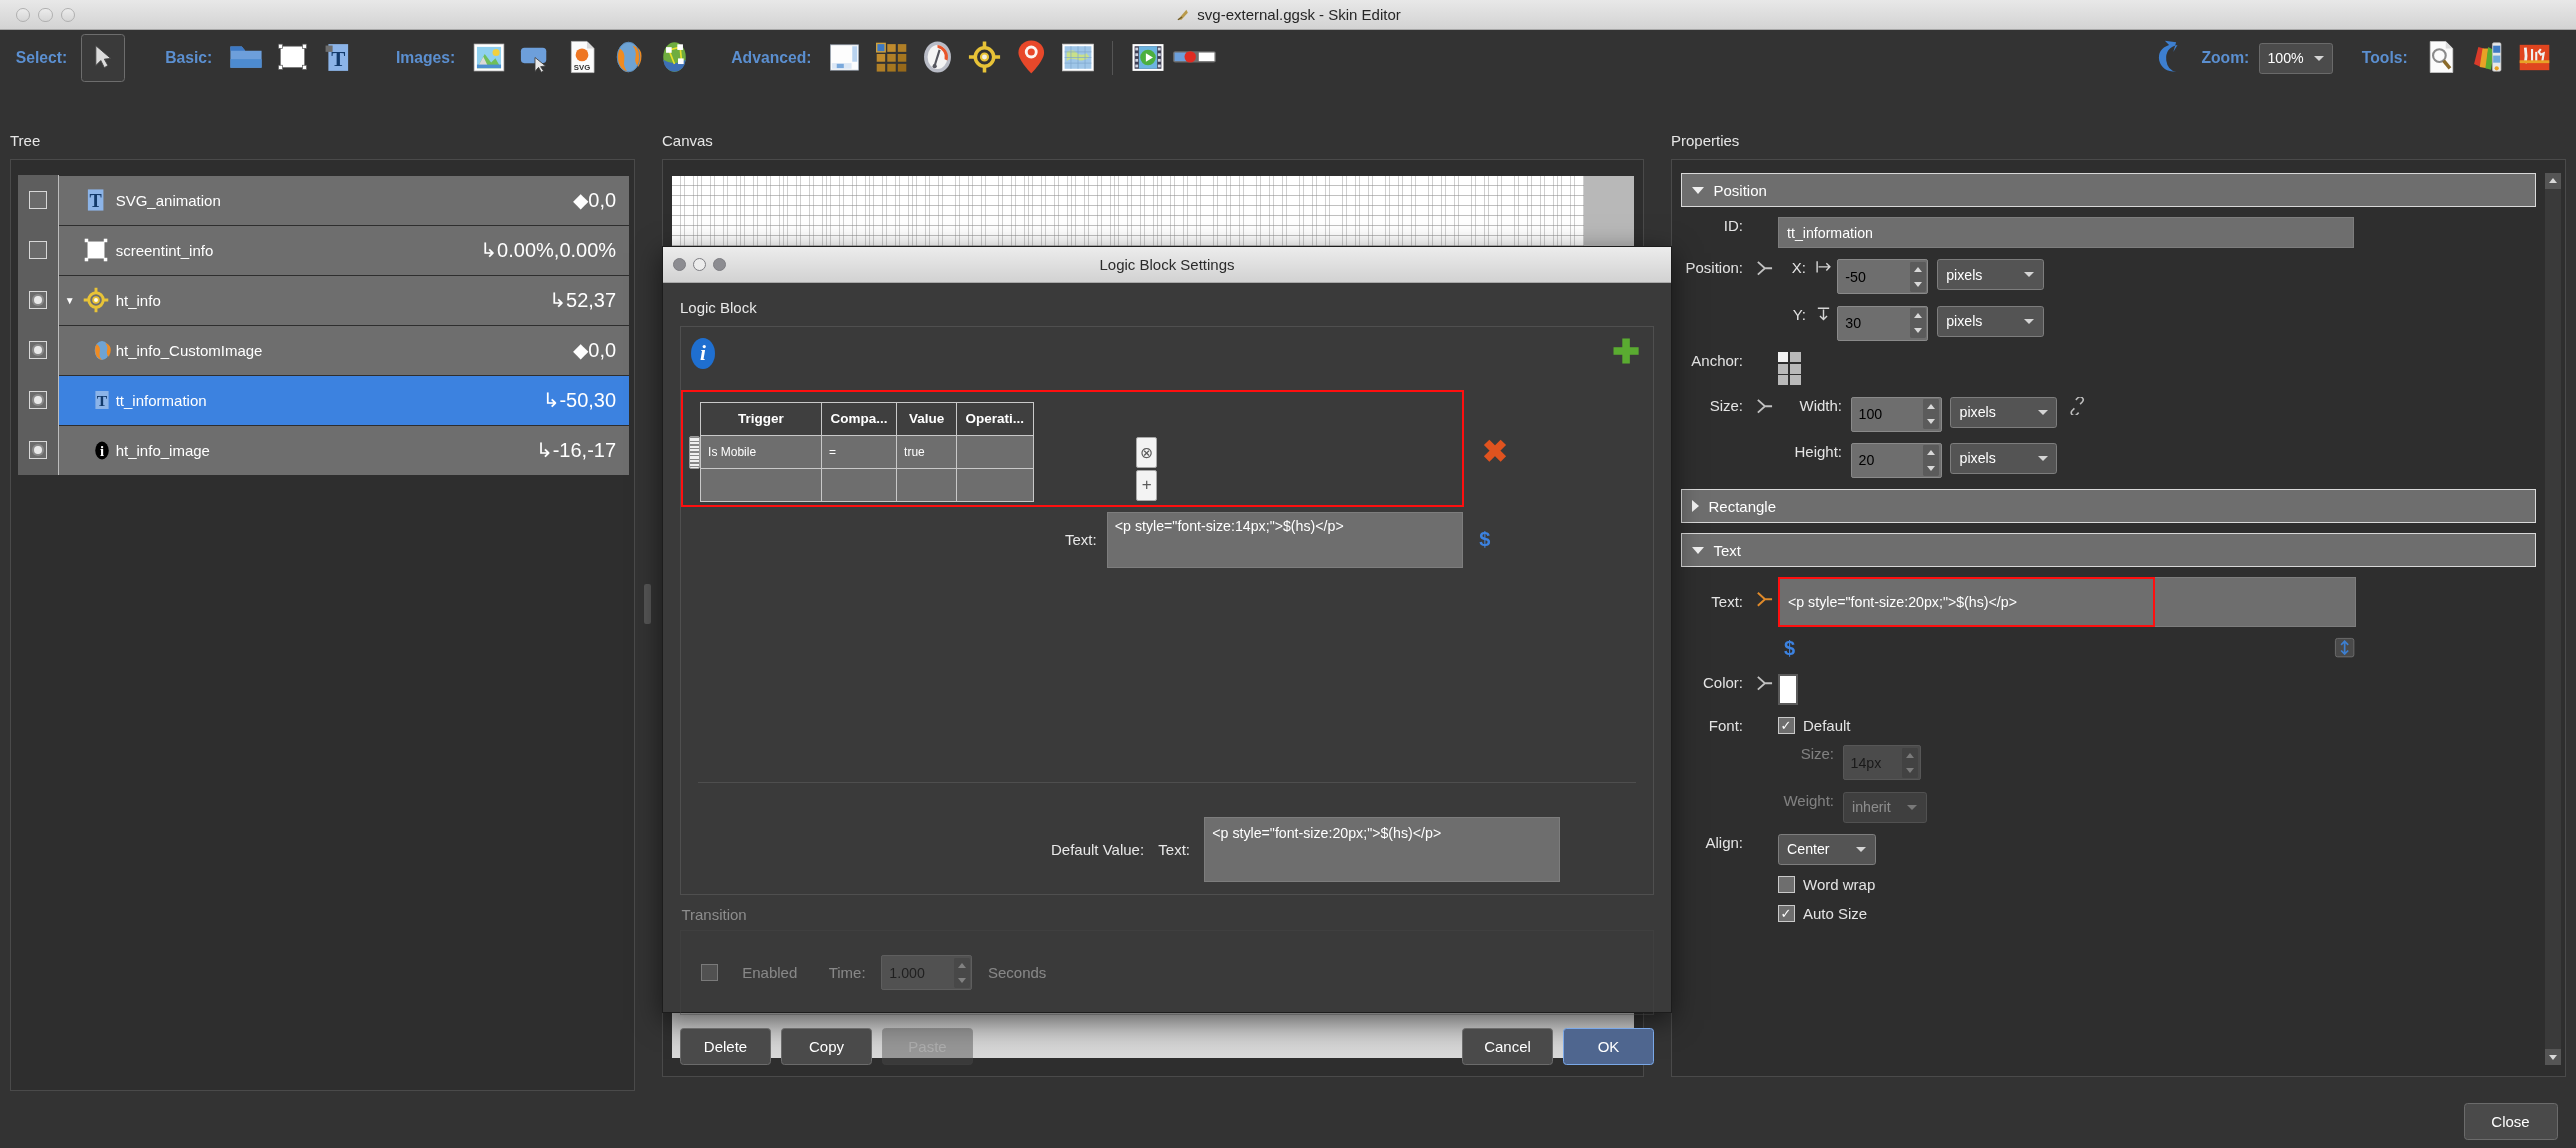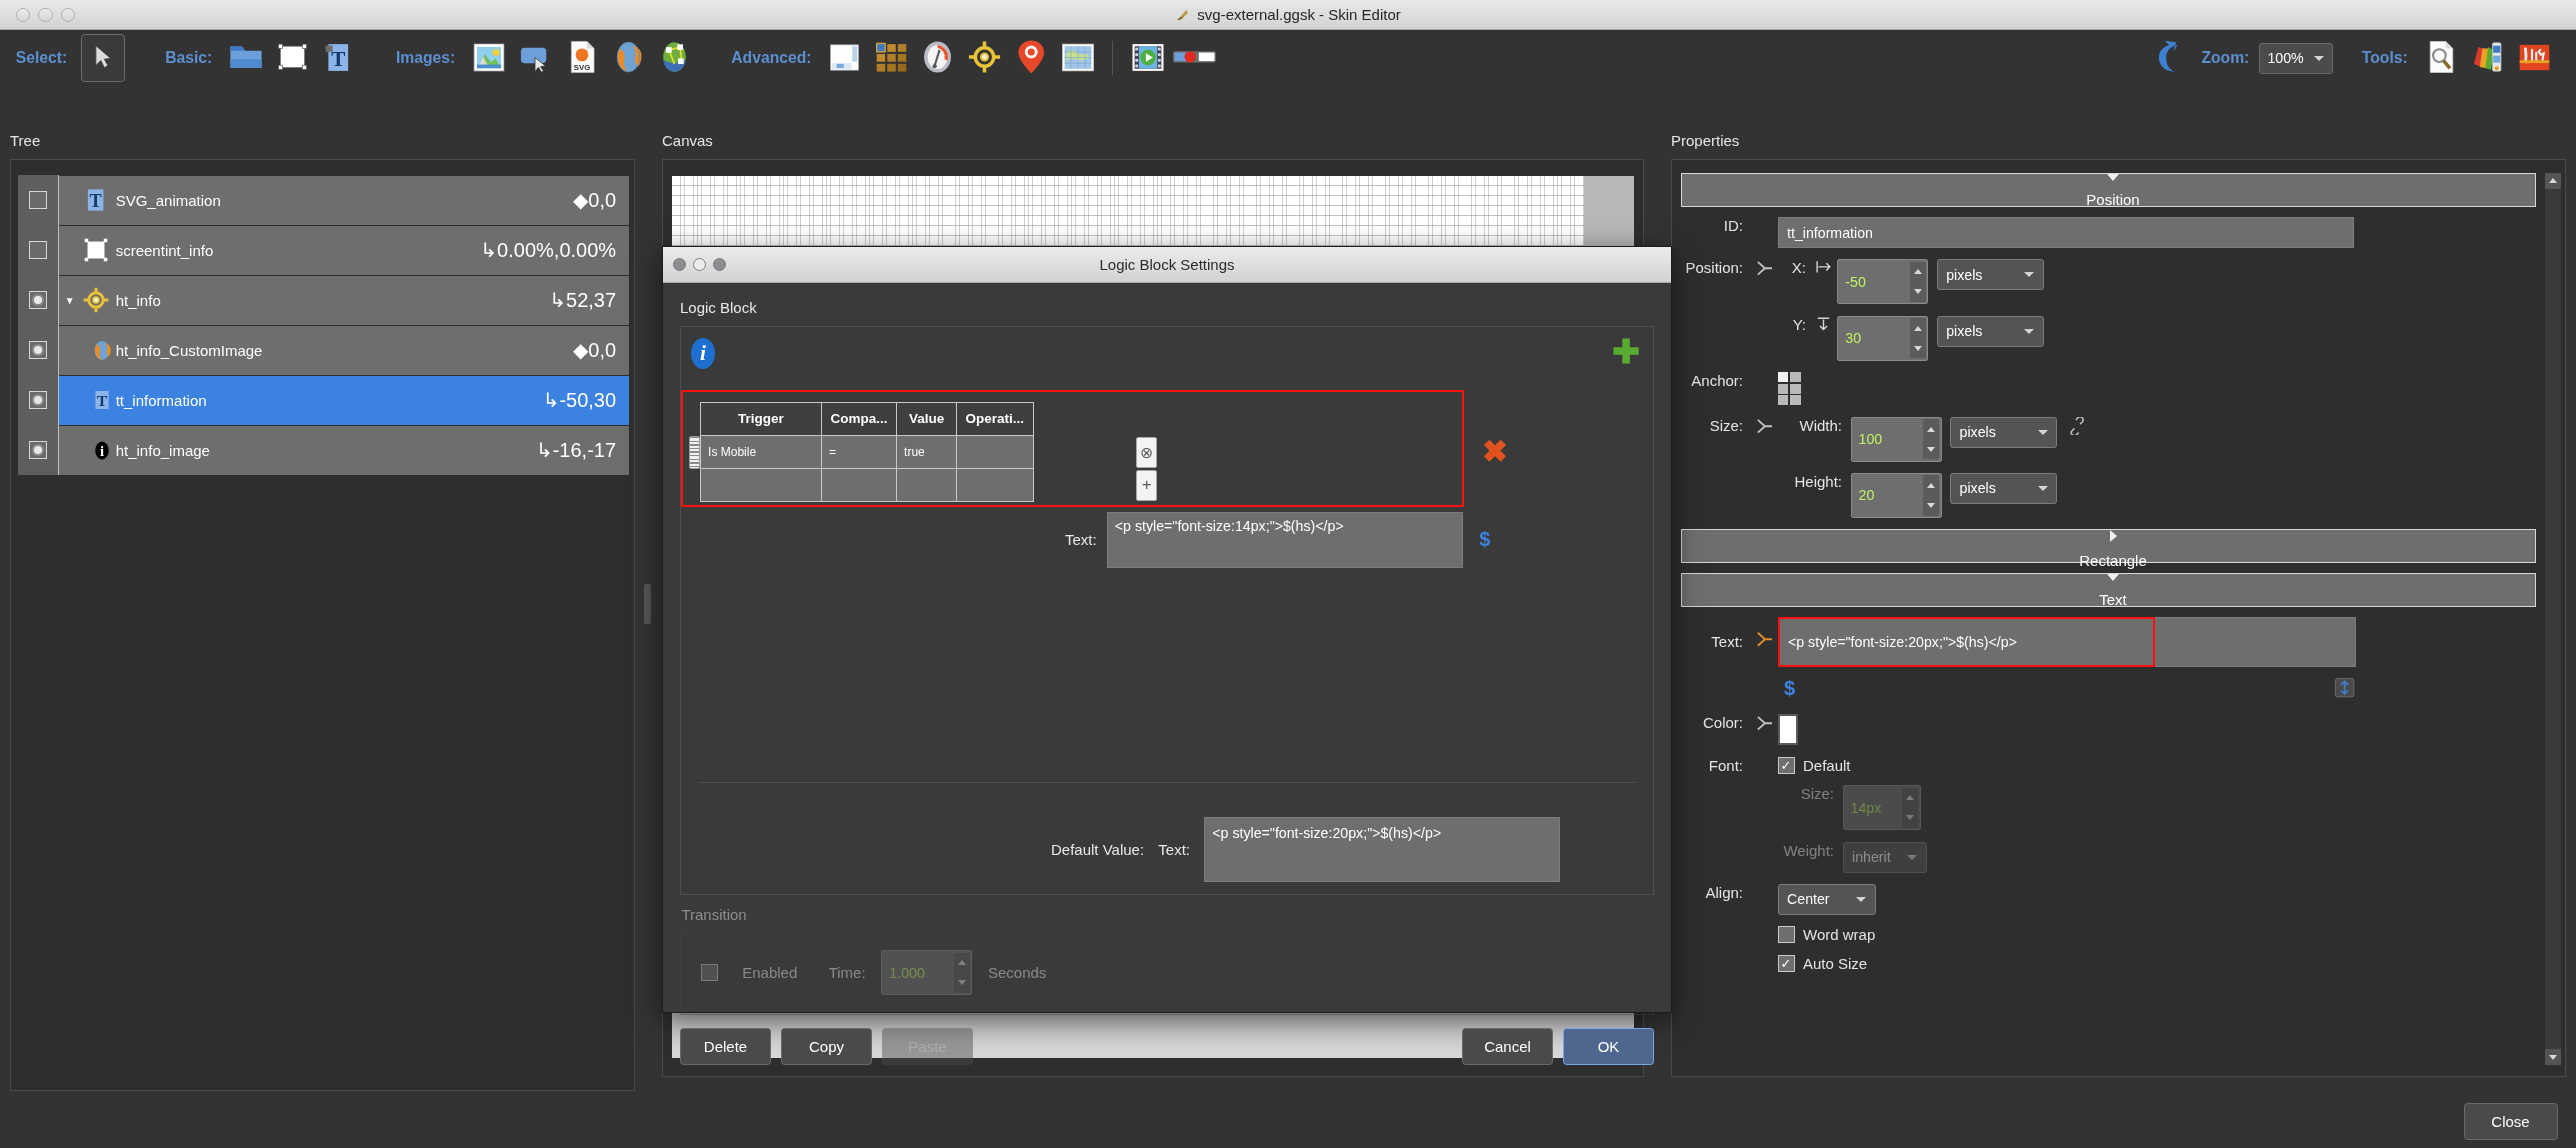--- a/index.html
+++ b/index.html
@@ -134,34 +134,34 @@
 
   
   .props-panel {
     position: absolute; left: 1671px; top: 159px; width: 895px; height: 918px;
     background: #2e2e2e; border: 0.7px solid #4a4a4a;
   }
   .props-inner { position: absolute; left: 8.5px; top: 13px; width: 855px; height: 892px; }
   .section-head {
     height: 34px; background: #6e6e6e; border: 0.7px solid #d9d9d9;
     display: flex; align-items: center; gap: 10px; padding-left: 10px;
-    color: #ffffff; font-size: 15px; margin-bottom: 10px; flex-direction: column;
+    color: #ffffff; font-size: 15px; margin-bottom: 10px;
   }
   .tri-dn { width:0;height:0;border-left:6.4px solid transparent;border-right:6.4px solid transparent;border-top:7.8px solid #f0f0f0; }
   .tri-rt { width:0;height:0;border-top:6.4px solid transparent;border-bottom:6.4px solid transparent;border-left:7.8px solid #f0f0f0; }
 
   .prow { display:flex; align-items:flex-start; margin-bottom: 11.4px; }
   .plabel { color:#e4e4e4; font-size:15px; width:71px; text-align:right; padding-right:8.5px; flex:none; }
   .ptext {
     background:#6e6e6e; border:0.7px solid #7d7d7d; color:#ffffff;
     font-size:14.2px; height:31px; display:flex; align-items:center; padding:0 8.5px;
   }
   .spin {
-    background:#6e6e6e; border:0.7px solid #8a8a8a; height:45px; width:91px;
-    display:flex; align-items:center; color:#bef264; font-size:14.2px; padding-left:7.1px;
+    background:#6e6e6e; border:0.7px solid #8a8a8a; height:35px; width:91px;
+    display:flex; align-items:center; color:#000000; font-size:14.2px; padding-left:7.1px;
     position:relative; border-radius:2.1px;
   }
   .spin .arrows {
     position:absolute; right:1.4px; top:1.4px; bottom:1.4px; width:15.7px;
     background:#5b5b5b; display:flex; flex-direction:column;
     align-items:center; justify-content:space-around; border-radius:1.4px;
   }
   .sp-up{width:0;height:0;border-left:4.3px solid transparent;border-right:4.3px solid transparent;border-bottom:5px solid #d8d8d8;}
   .sp-dn{width:0;height:0;border-left:4.3px solid transparent;border-right:4.3px solid transparent;border-top:5px solid #d8d8d8;}
   .combo {

